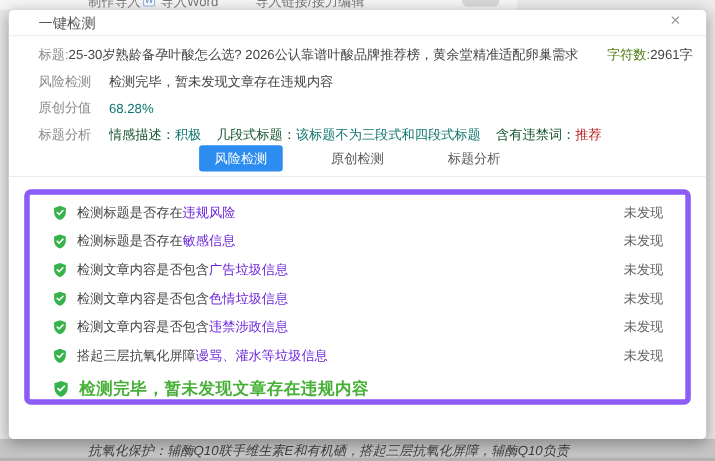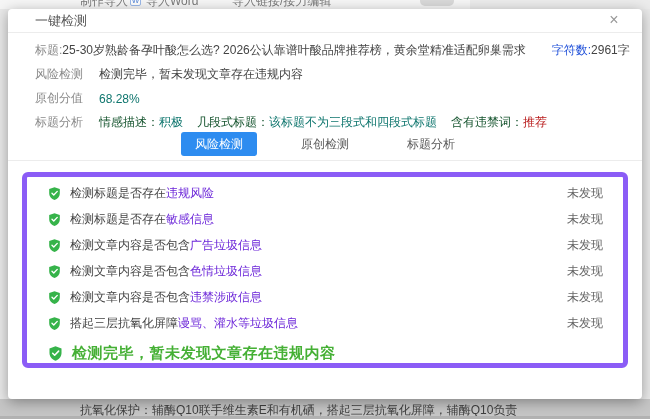--- a/index.html
+++ b/index.html
@@ -17,21 +17,21 @@
   .tb-word-box{ position:absolute; top:-5px; left:130px; width:11px; height:11px;
     border:1px solid #9ab8e8; color:#4a7fd4; font-size:8px; line-height:9px; text-align:center;
     border-radius:2px; background:#fff; }
   .tb-pill{ position:absolute; top:-4px; left:420px; width:34px; height:10px;
     background:#d9d9d9; border-radius:5px; }
   .tb-shade{ position:absolute; top:0; left:470px; width:180px; height:9px; background:#ececec; }
 
   
   .bottom-strip{ position:absolute; top:399px; left:0; width:650px; height:20px;
     background:#c6c6c6; overflow:hidden; }
-  .bottom-strip .bg-text{ position:absolute; top:3px; left:80px; font-size:12px; color:#3f3f3f; white-space:nowrap; }
+  .bottom-strip .bg-text{ position:absolute; top:3px; left:80px; font-size:12px; color:#3f3f3f; white-space:nowrap;font-style:italic; }
   .bottom-strip::after{ content:""; position:absolute; left:0; bottom:0; width:100%; height:3px; background:#b2b2b2; }
 
   
   .modal{ position:absolute; top:9px; left:8px; width:634px; height:390px;
     background:#fff; border-radius:4px; box-shadow:0 3px 14px rgba(0,0,0,.35); }
   .modal-header{ height:24px; line-height:24px; padding-left:27px;
     border-bottom:1px solid #ececec; font-size:13px; color:#555; position:relative; }
   .close-btn{ position:absolute; right:16px; top:0; width:24px; height:24px; line-height:22px;
     text-align:center; font-size:16px; color:#999; cursor:pointer; }
 
@@ -82,21 +82,21 @@
 <div class="modal">
   <div class="modal-header">
     <span>一键检测</span>
     <span class="close-btn">×</span>
   </div>
 
   <div class="info">
     <div class="info-row">
       <span class="info-value" style="color:#8a8a8a">标题: </span>
       <span class="info-value">25-30岁熟龄备孕叶酸怎么选? 2026公认靠谱叶酸品牌推荐榜，黄余堂精准适配卵巢需求</span>
-      <span class="info-value gap-lg" style="color:#1d4ed8">字符数: </span>
+      <span class="info-value gap-lg" style="color:#4d7c0f">字符数: </span>
       <span class="info-value">2961字</span>
 
     </div>
     <div class="info-row">
       <span class="info-label">风险检测</span>
       <span class="info-value">检测完毕，暂未发现文章存在违规内容</span>
     </div>
     <div class="info-row">
       <span class="info-label">原创分值</span>
       <span class="blue">68.28%</span>

